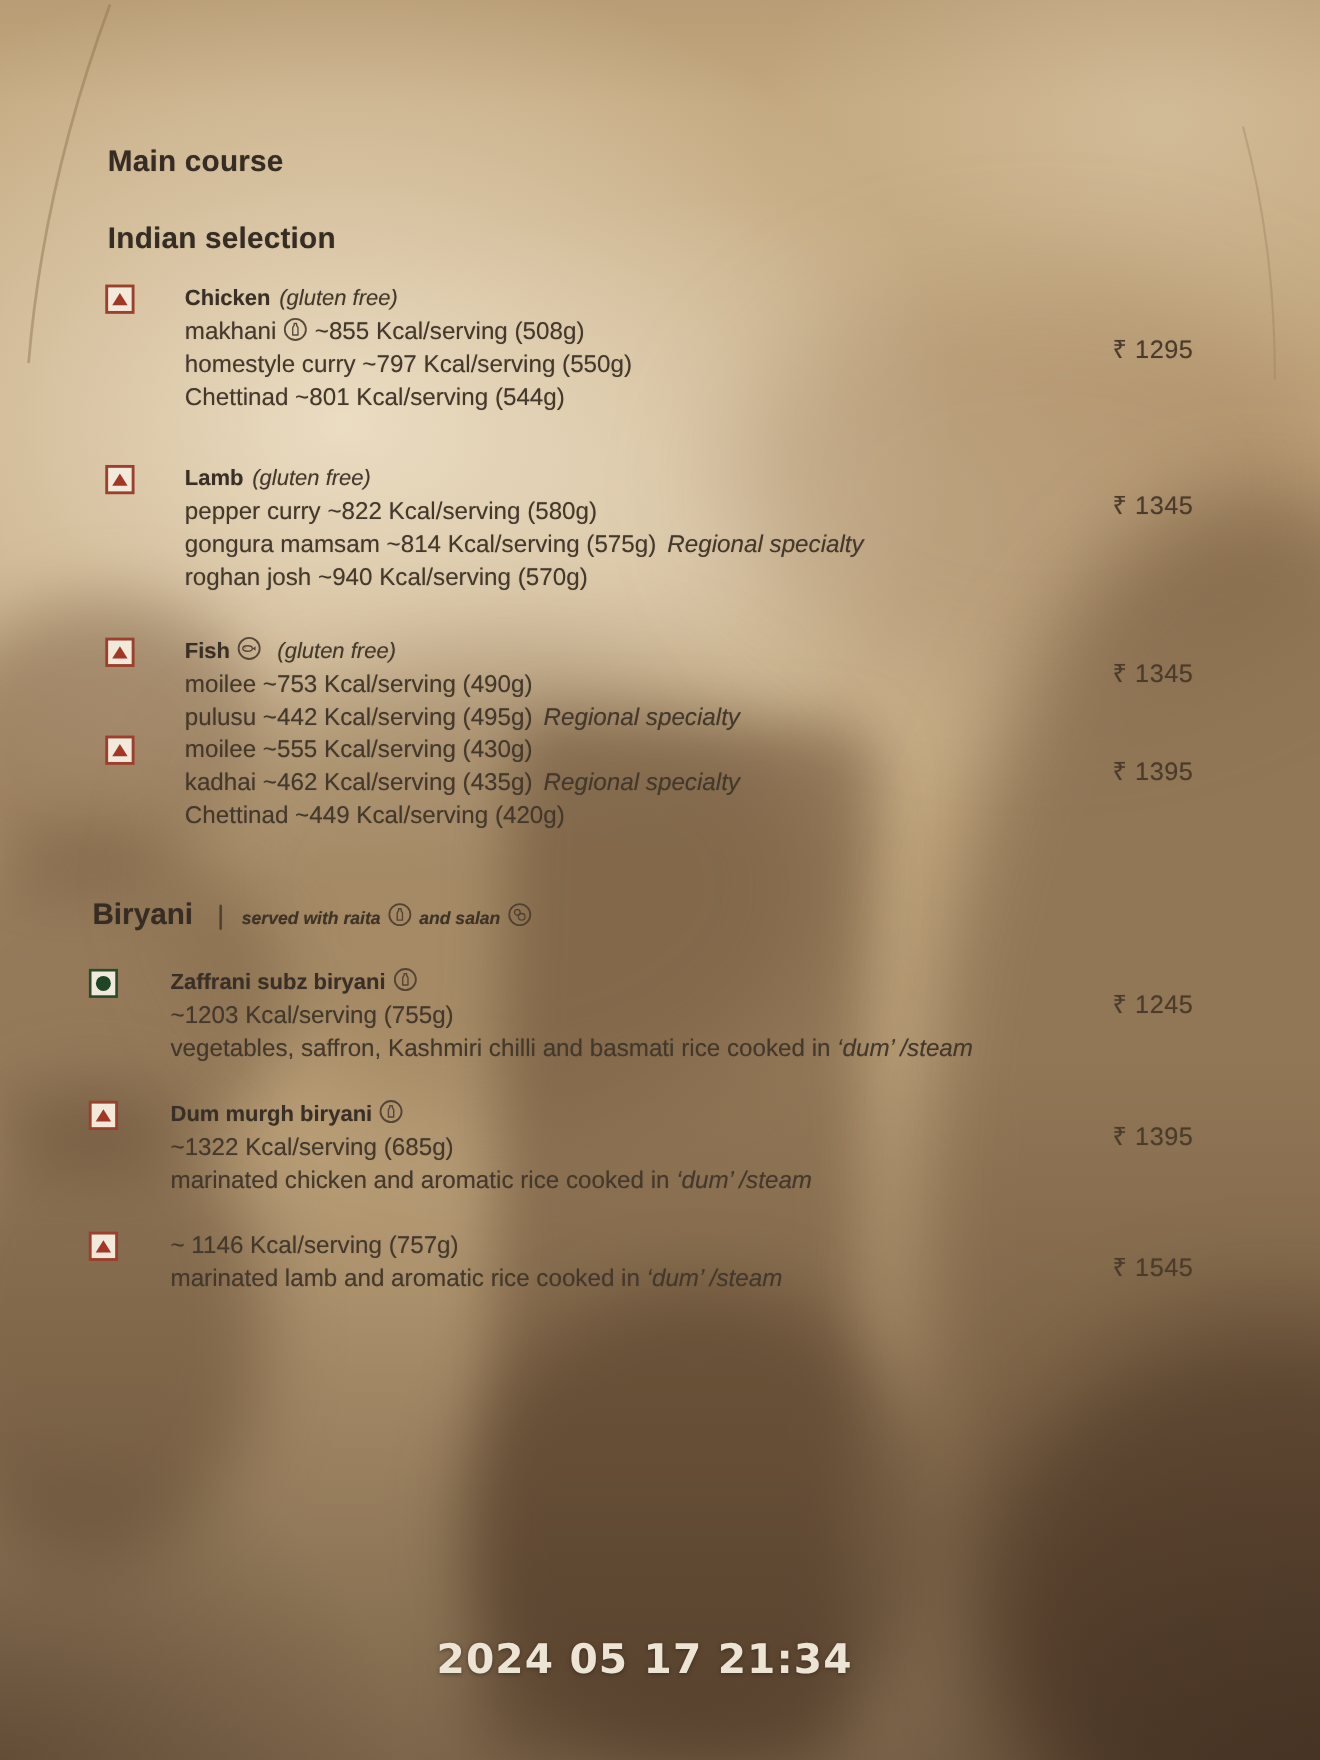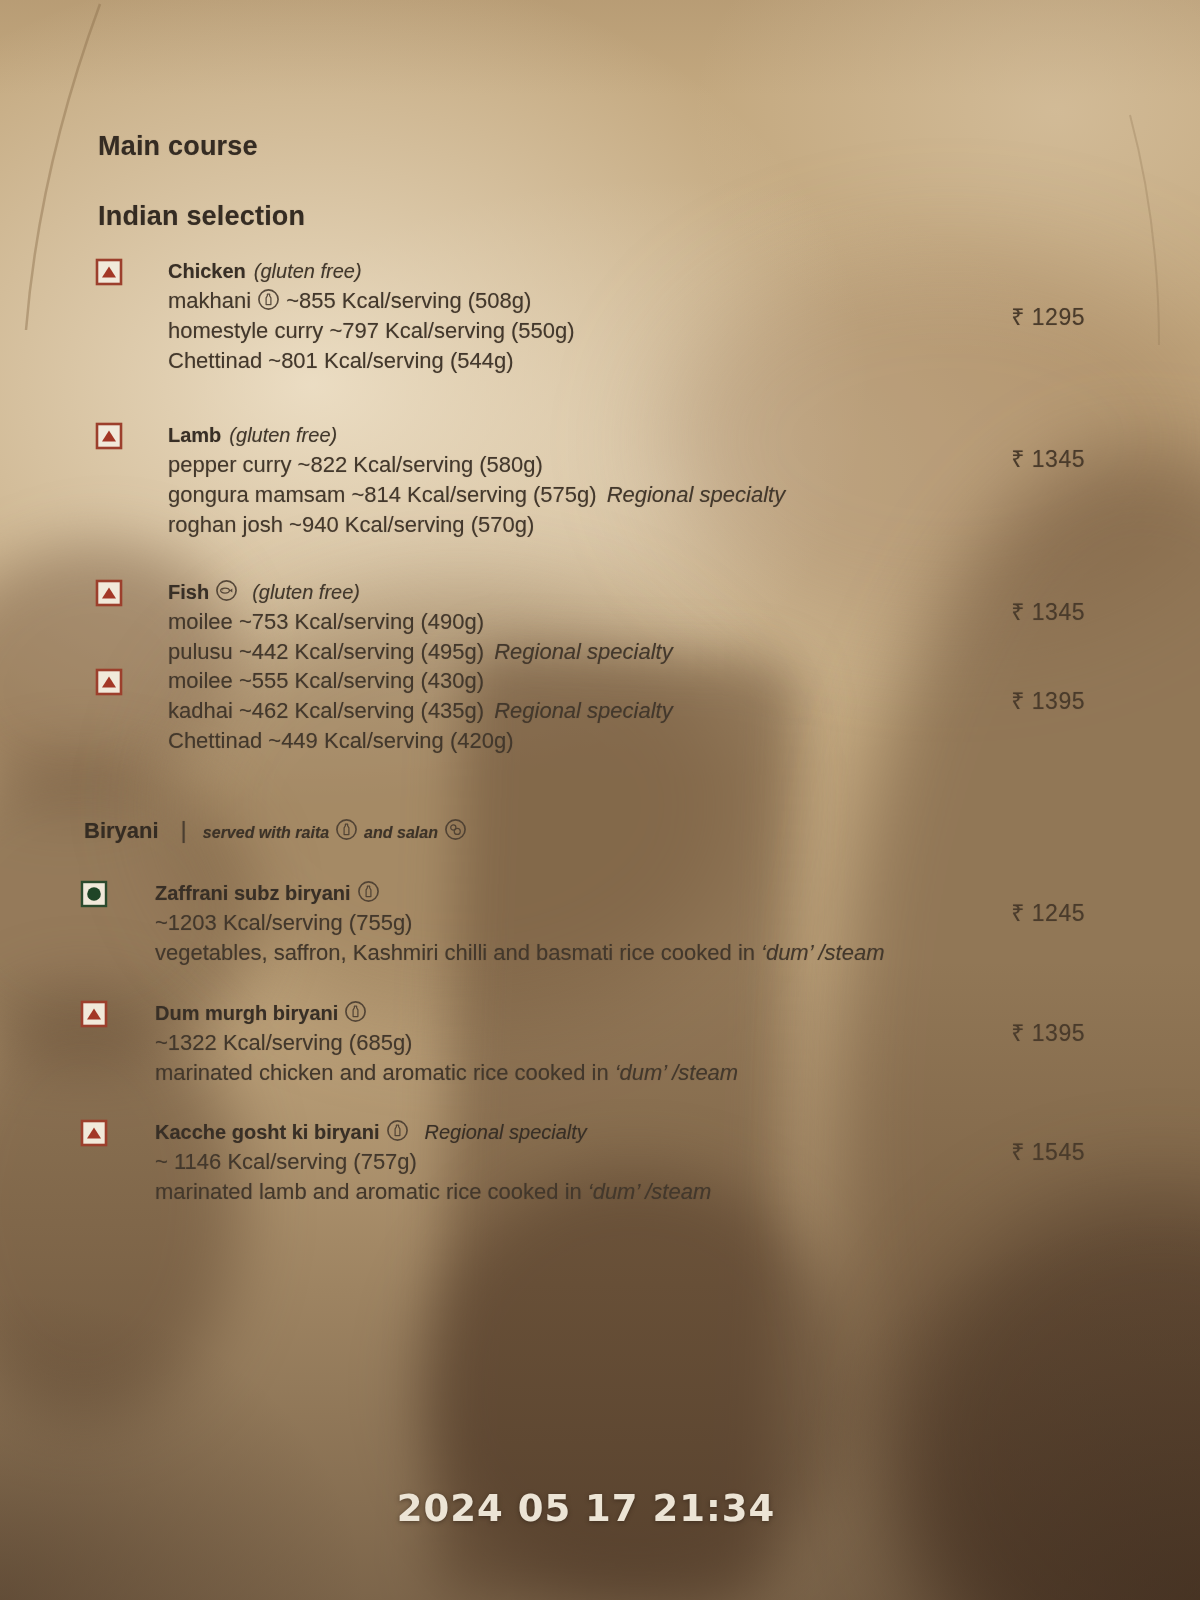--- a/index.html
+++ b/index.html
@@ -59,21 +59,21 @@
   .note{font-style:italic;margin-left:10px;}
   .em{font-style:italic;margin-left:6px;}
   .price{position:absolute;right:20px;top:18px;font-size:23px;color:#4a3b2b;letter-spacing:.5px;text-shadow:0 0 1px rgba(60,48,36,.35);}
   #item-chicken .price{top:44px;}
   #item-lamb .price{top:22px;}
 
   .allergen{display:inline-block;width:25px;height:25px;margin:0 5px;vertical-align:-4px;color:#4a3d30;opacity:.9;}
   .allergen svg{display:block;width:25px;height:25px;}
 
   .biryani-head{position:absolute;left:84px;top:816px;display:flex;align-items:baseline;text-shadow:0 0 1px rgba(60,48,36,.4);}
-  .biryani-head .heading-inline{font-size:22px;font-weight:bold;color:#352c23;}
+  .biryani-head .heading-inline{font-size:27px;font-weight:bold;color:#352c23;}
   .biryani-head .sep{font-size:24px;margin:0 16px 0 22px;color:#4a3e31;font-weight:normal;}
   .biryani-head .subtitle{font-size:16px;font-style:italic;font-weight:bold;color:#3d3328;}
 
   .timestamp{
     position:absolute;left:0;right:0;top:1487px;text-align:center;transform:translateX(-14px);
     font-family:"DejaVu Sans", sans-serif;font-size:37px;font-weight:600;letter-spacing:1px;
     color:#ece4d5;text-shadow:0 1px 4px rgba(40,28,18,.55);
   }
 </style>
 </head>
@@ -245,26 +245,20 @@
     </div>
 
     <div class="item biryani-item" id="item-kacche">
       <span class="marker">
         <svg viewBox="0 0 28 28">
             <rect x="2" y="2" width="24" height="24" fill="#f1e9da" stroke="#9c3f2c" stroke-width="2.6"></rect>
             <path d="M14 8.4 L21 19.6 H7 Z" fill="#a33726"></path>
           </svg>
       </span>
       <div class="item-body">
-        <div class="title-line">
-          <span class="item-name">Kacche gosht ki biryani</span><span class="allergen"><svg viewBox="0 0 24 24">
-                <circle cx="12" cy="12" r="9.2" fill="none" stroke="currentColor" stroke-width="1.6"></circle>
-                <path d="M10.6 6.8h2.8M10.9 6.8v1.6l-1.2 2v6.4h4.6v-6.4l-1.2-2V6.8" fill="none" stroke="currentColor" stroke-width="1.2" stroke-linejoin="round"></path>
-              </svg></span><span class="note">Regional specialty</span>
-        </div>
         <div class="variant">~ 1146 Kcal/serving (757g)</div>
         <div class="variant">
           <span>marinated lamb and aromatic rice cooked in</span><span class="em">‘dum’ /steam</span>
         </div>
       </div>
       <span class="price">₹ 1545</span>
     </div>
 
     <div class="timestamp">2024 05 17 21:34</div>
   </div>

